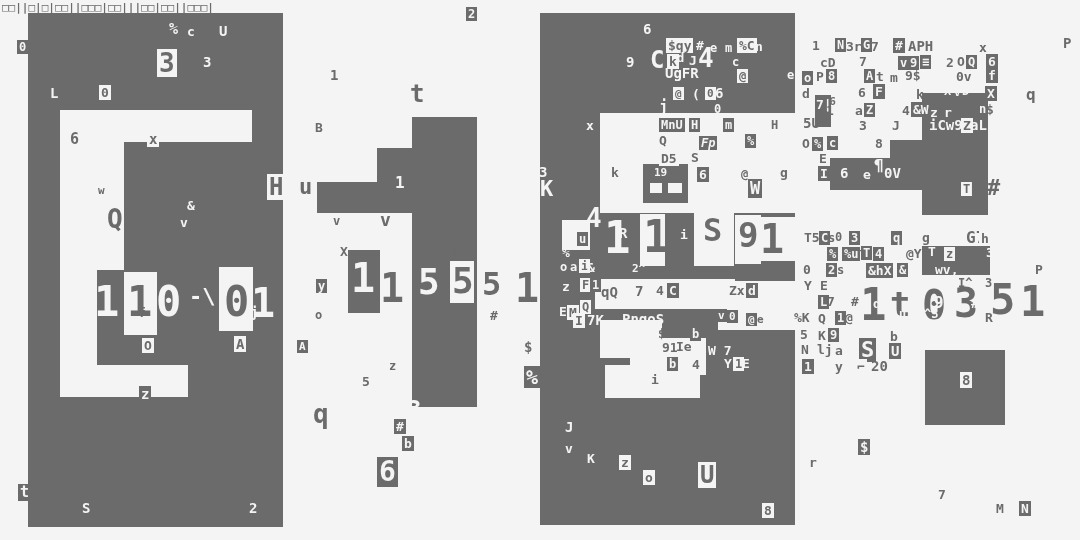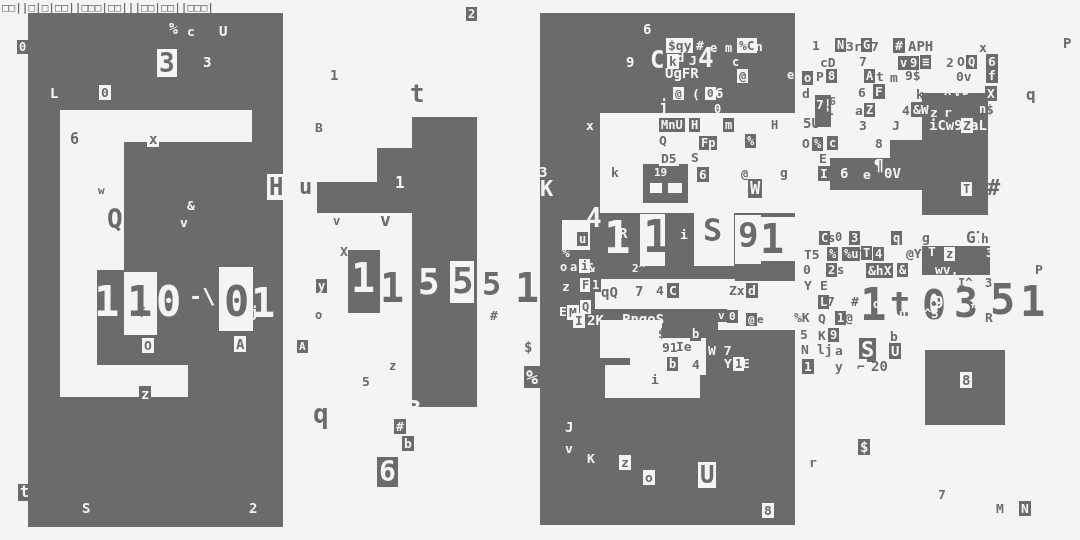--- a/index.html
+++ b/index.html
@@ -144,21 +144,21 @@
     <div class="gl g bg-l" style="left: 705px; top: 87px; font-size: 11px;">0</div>
     <div class="gl w" style="left: 715px; top: 86px; font-size: 14px;">6</div>
     <div class="gl w" style="left: 659px; top: 100px; font-size: 15px;">j</div>
     <div class="gl w" style="left: 714px; top: 103px; font-size: 12px;">0</div>
     <div class="gl w" style="left: 586px; top: 119px; font-size: 13px;">x</div>
     <div class="gl w bg-d" style="left: 659px; top: 118px; font-size: 12px;">MnU</div>
     <div class="gl w bg-d" style="left: 689px; top: 118px; font-size: 12px;">H</div>
     <div class="gl w bg-d" style="left: 723px; top: 118px; font-size: 12px;">m</div>
     <div class="gl g" style="left: 771px; top: 119px; font-size: 12px;">H</div>
     <div class="gl g" style="left: 659px; top: 134px; font-size: 13px;">Q</div>
-    <div class="gl w bg-d" style="left: 699px; top: 136px; font-size: 12px;">Fp</div>
+    <div class="gl w bg-d" style="left: 699px; top: 136px; font-size: 12px; font-style: italic;">Fp</div>
     <div class="gl w bg-d" style="left: 745px; top: 134px; font-size: 12px;">%</div>
     <div class="gl g bg-l" style="left: 659px; top: 151px; font-size: 13px;">D5</div>
     <div class="gl g" style="left: 691px; top: 151px; font-size: 13px;">S</div>
     <div class="gl g" style="left: 611px; top: 166px; font-size: 13px;">k</div>
     <div class="gl w" style="left: 539px; top: 165px; font-size: 14px;">3</div>
     <div class="gl w" style="left: 540px; top: 178px; font-size: 22px;">K</div>
     <div class="gl w" style="left: 654px; top: 167px; font-size: 11px;">19</div>
     <div class="gl w bg-d" style="left: 697px; top: 167px; font-size: 13px;">6</div>
     <div class="gl g bg-l" style="left: 739px; top: 167px; font-size: 12px;">@</div>
     <div class="gl g" style="left: 780px; top: 166px; font-size: 13px;">g</div>
@@ -186,21 +186,21 @@
     <div class="gl g" style="left: 601px; top: 285px; font-size: 14px;">qQ</div>
     <div class="gl g" style="left: 635px; top: 284px; font-size: 14px;">7</div>
     <div class="gl g" style="left: 656px; top: 284px; font-size: 13px;">4</div>
     <div class="gl w bg-d" style="left: 667px; top: 283px; font-size: 13px;">C</div>
     <div class="gl g" style="left: 729px; top: 284px; font-size: 13px;">Zx</div>
     <div class="gl w bg-d" style="left: 746px; top: 283px; font-size: 13px;">d</div>
     <div class="gl w" style="left: 559px; top: 305px; font-size: 13px;">E</div>
     <div class="gl g bg-l" style="left: 567px; top: 305px; font-size: 13px;">M</div>
     <div class="gl g bg-l" style="left: 580px; top: 300px; font-size: 12px;">Q</div>
     <div class="gl g bg-l" style="left: 573px; top: 313px; font-size: 13px;">I</div>
-    <div class="gl w" style="left: 587px; top: 313px; font-size: 14px;">2K</div>
+    <div class="gl w" style="left: 587px; top: 313px; font-size: 14px;">7K</div>
     <div class="gl w" style="left: 622px; top: 312px; font-size: 14px;">PngoS</div>
     <div class="gl w bg-d" style="left: 716px; top: 309px; font-size: 11px;">v</div>
     <div class="gl w bg-d" style="left: 727px; top: 310px; font-size: 11px;">0</div>
     <div class="gl w bg-d" style="left: 746px; top: 313px; font-size: 11px;">@</div>
     <div class="gl g" style="left: 757px; top: 314px; font-size: 11px;">e</div>
     <div class="gl g" style="left: 658px; top: 328px; font-size: 12px;">$</div>
     <div class="gl w bg-d" style="left: 690px; top: 327px; font-size: 12px;">b</div>
     <div class="gl g bg-l" style="left: 660px; top: 340px; font-size: 13px;">91</div>
     <div class="gl g" style="left: 676px; top: 340px; font-size: 13px;">Ie</div>
     <div class="gl w" style="left: 708px; top: 344px; font-size: 13px;">W 7</div>
@@ -278,21 +278,21 @@
     <div class="gl g" style="left: 819px; top: 152px; font-size: 13px;">E</div>
     <div class="gl w bg-d" style="left: 818px; top: 166px; font-size: 13px;">I</div>
     <div class="gl w" style="left: 840px; top: 166px; font-size: 14px;">6</div>
     <div class="gl w" style="left: 863px; top: 168px; font-size: 13px;">e</div>
     <div class="gl w" style="left: 874px; top: 158px; font-size: 16px;">¶</div>
     <div class="gl w" style="left: 884px; top: 166px; font-size: 14px;">0V</div>
     <div class="gl g bg-l" style="left: 961px; top: 182px; font-size: 12px;">T</div>
     <div class="gl g" style="left: 970px; top: 177px; font-size: 22px;">F</div>
     <div class="gl g" style="left: 987px; top: 177px; font-size: 22px;">#</div>
     <div class="gl w" style="left: 922px; top: 215px; font-size: 13px;">7</div>
-    <div class="gl g" style="left: 804px; top: 248px; font-size: 13px;">T5</div>
+    <div class="gl g" style="left: 804px; top: 231px; font-size: 13px;">T5</div>
     <div class="gl w bg-d" style="left: 819px; top: 231px; font-size: 12px;">C</div>
     <div class="gl g" style="left: 828px; top: 232px; font-size: 12px;">s</div>
     <div class="gl g" style="left: 835px; top: 231px; font-size: 12px;">0</div>
     <div class="gl w bg-d" style="left: 849px; top: 231px; font-size: 12px;">3</div>
     <div class="gl g" style="left: 859px; top: 238px; font-size: 12px;">_</div>
     <div class="gl w bg-d" style="left: 891px; top: 231px; font-size: 12px;">q</div>
     <div class="gl g" style="left: 922px; top: 231px; font-size: 13px;">g</div>
     <div class="gl g" style="left: 966px; top: 230px; font-size: 16px;">G7</div>
     <div class="gl g bg-l" style="left: 979px; top: 231px; font-size: 13px;">h</div>
     <div class="gl w bg-d" style="left: 827px; top: 247px; font-size: 12px;">%</div>

